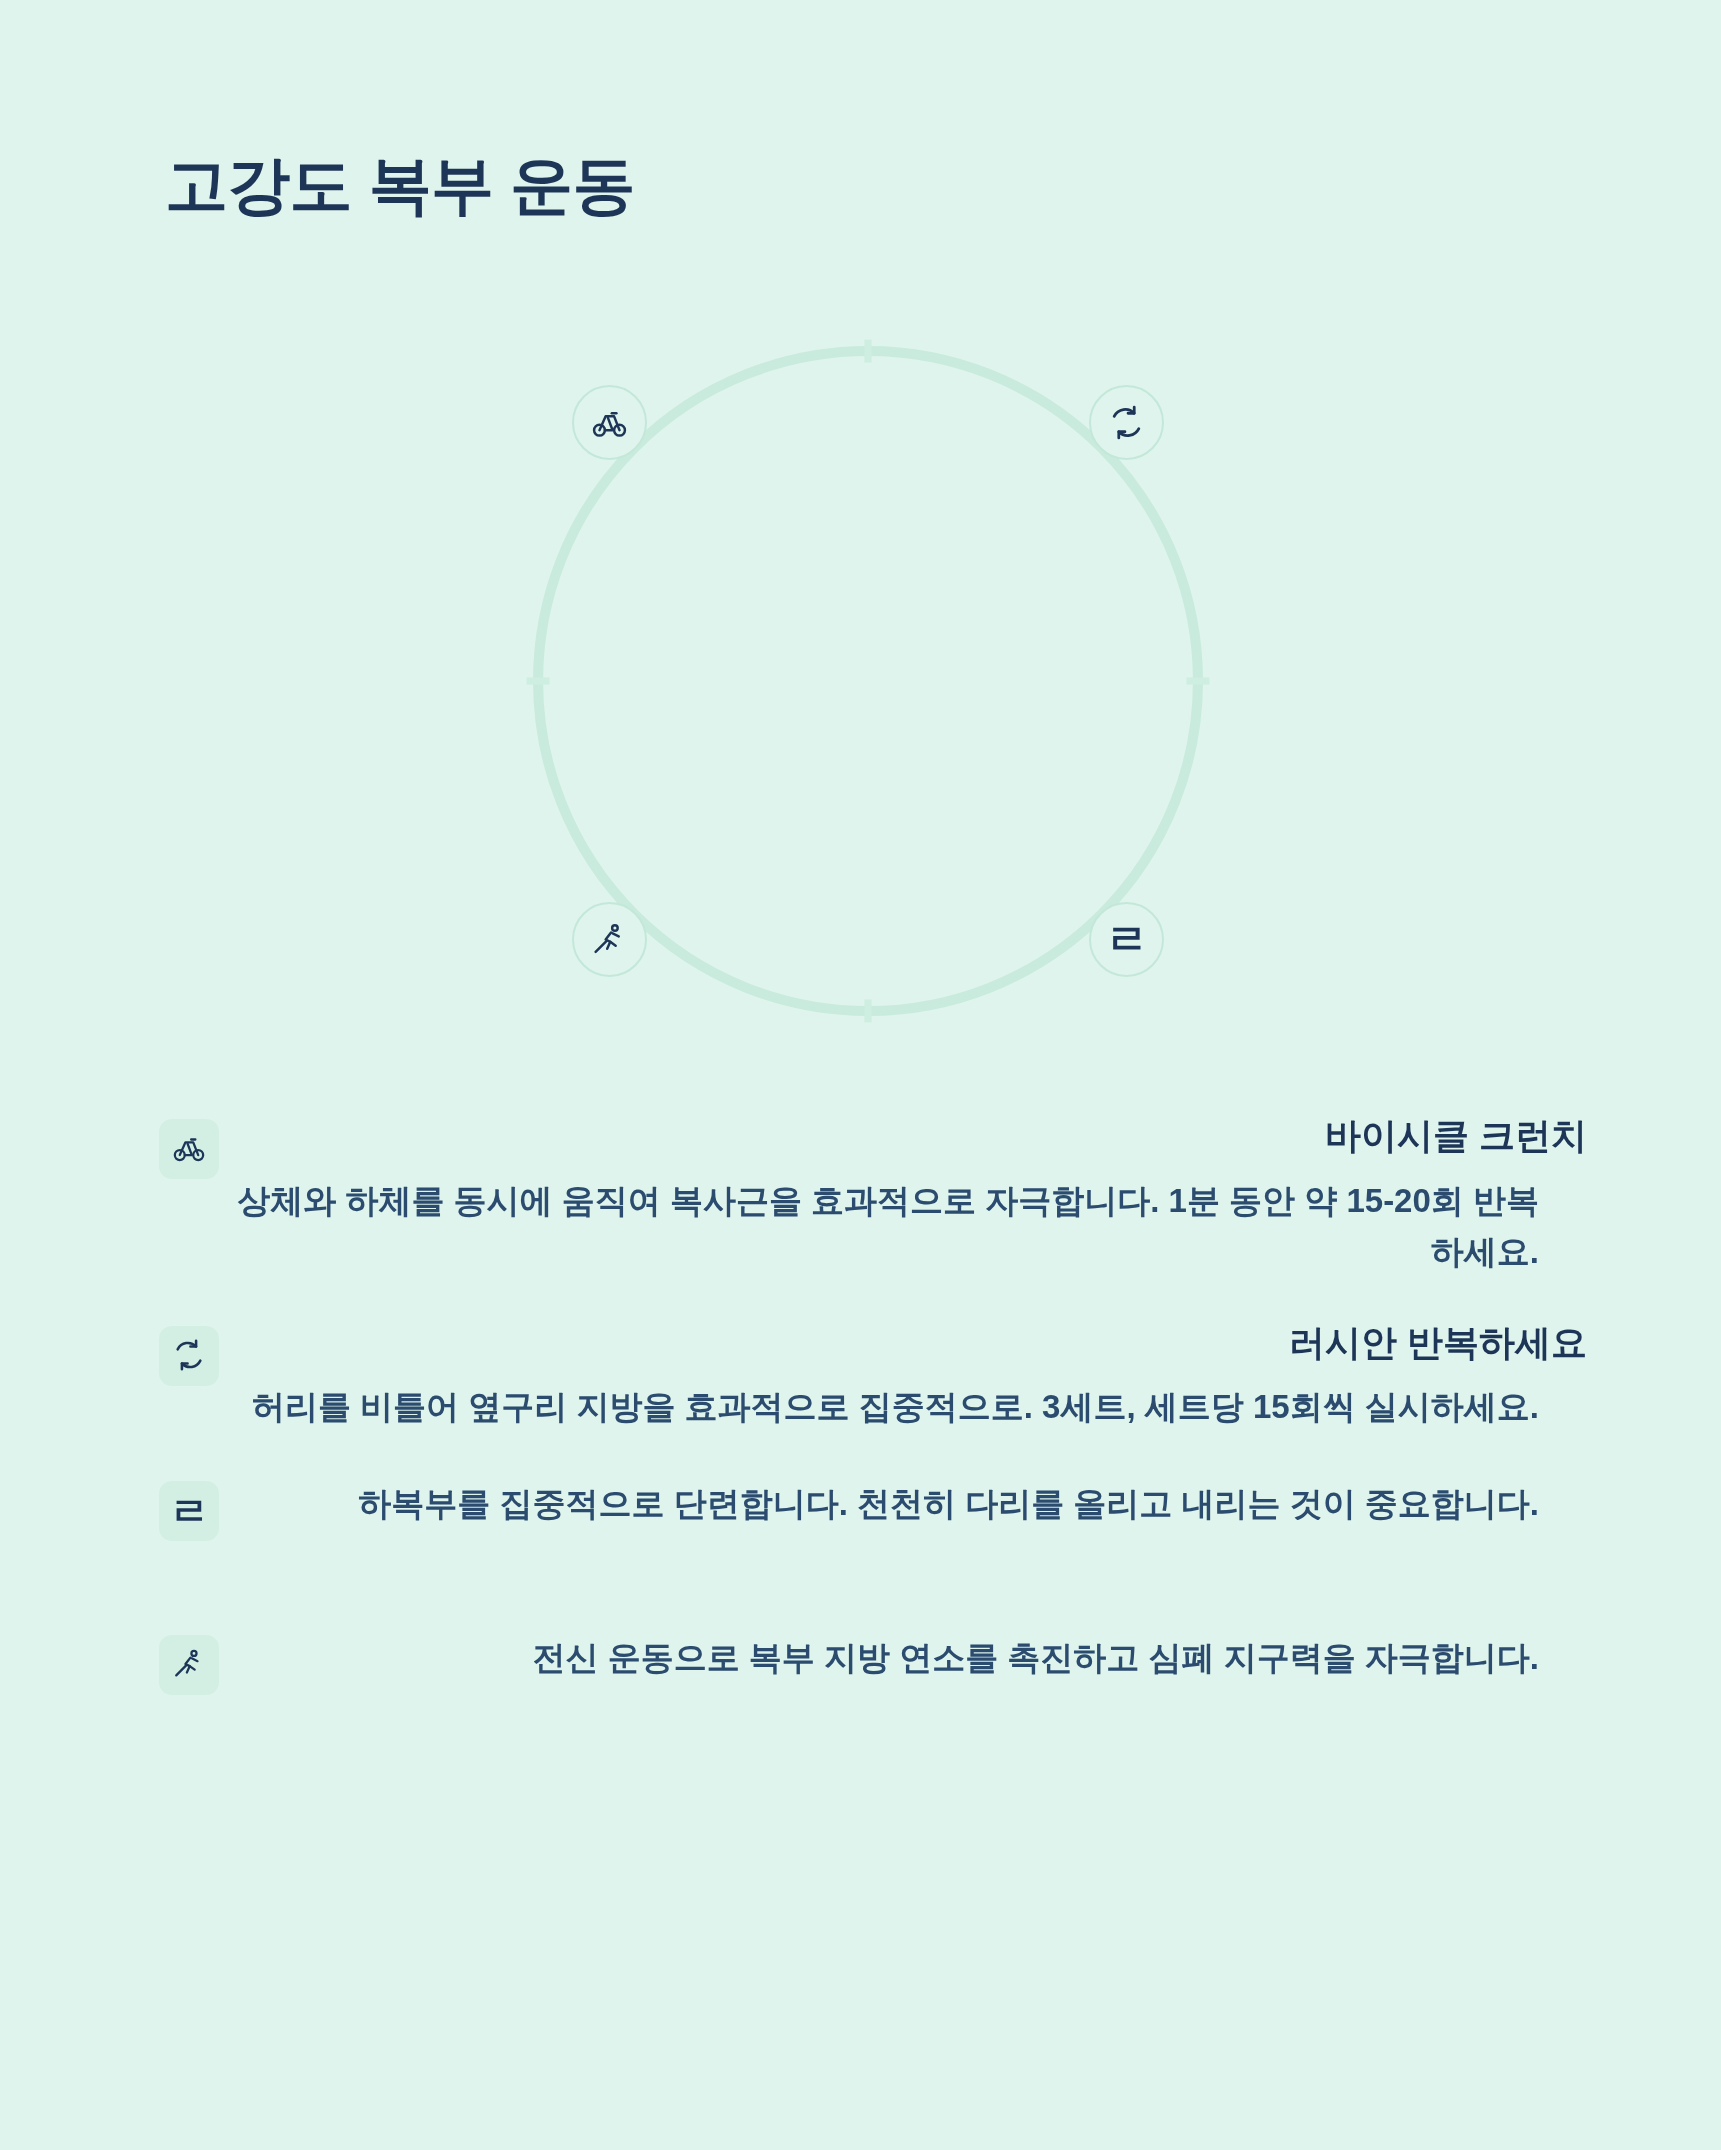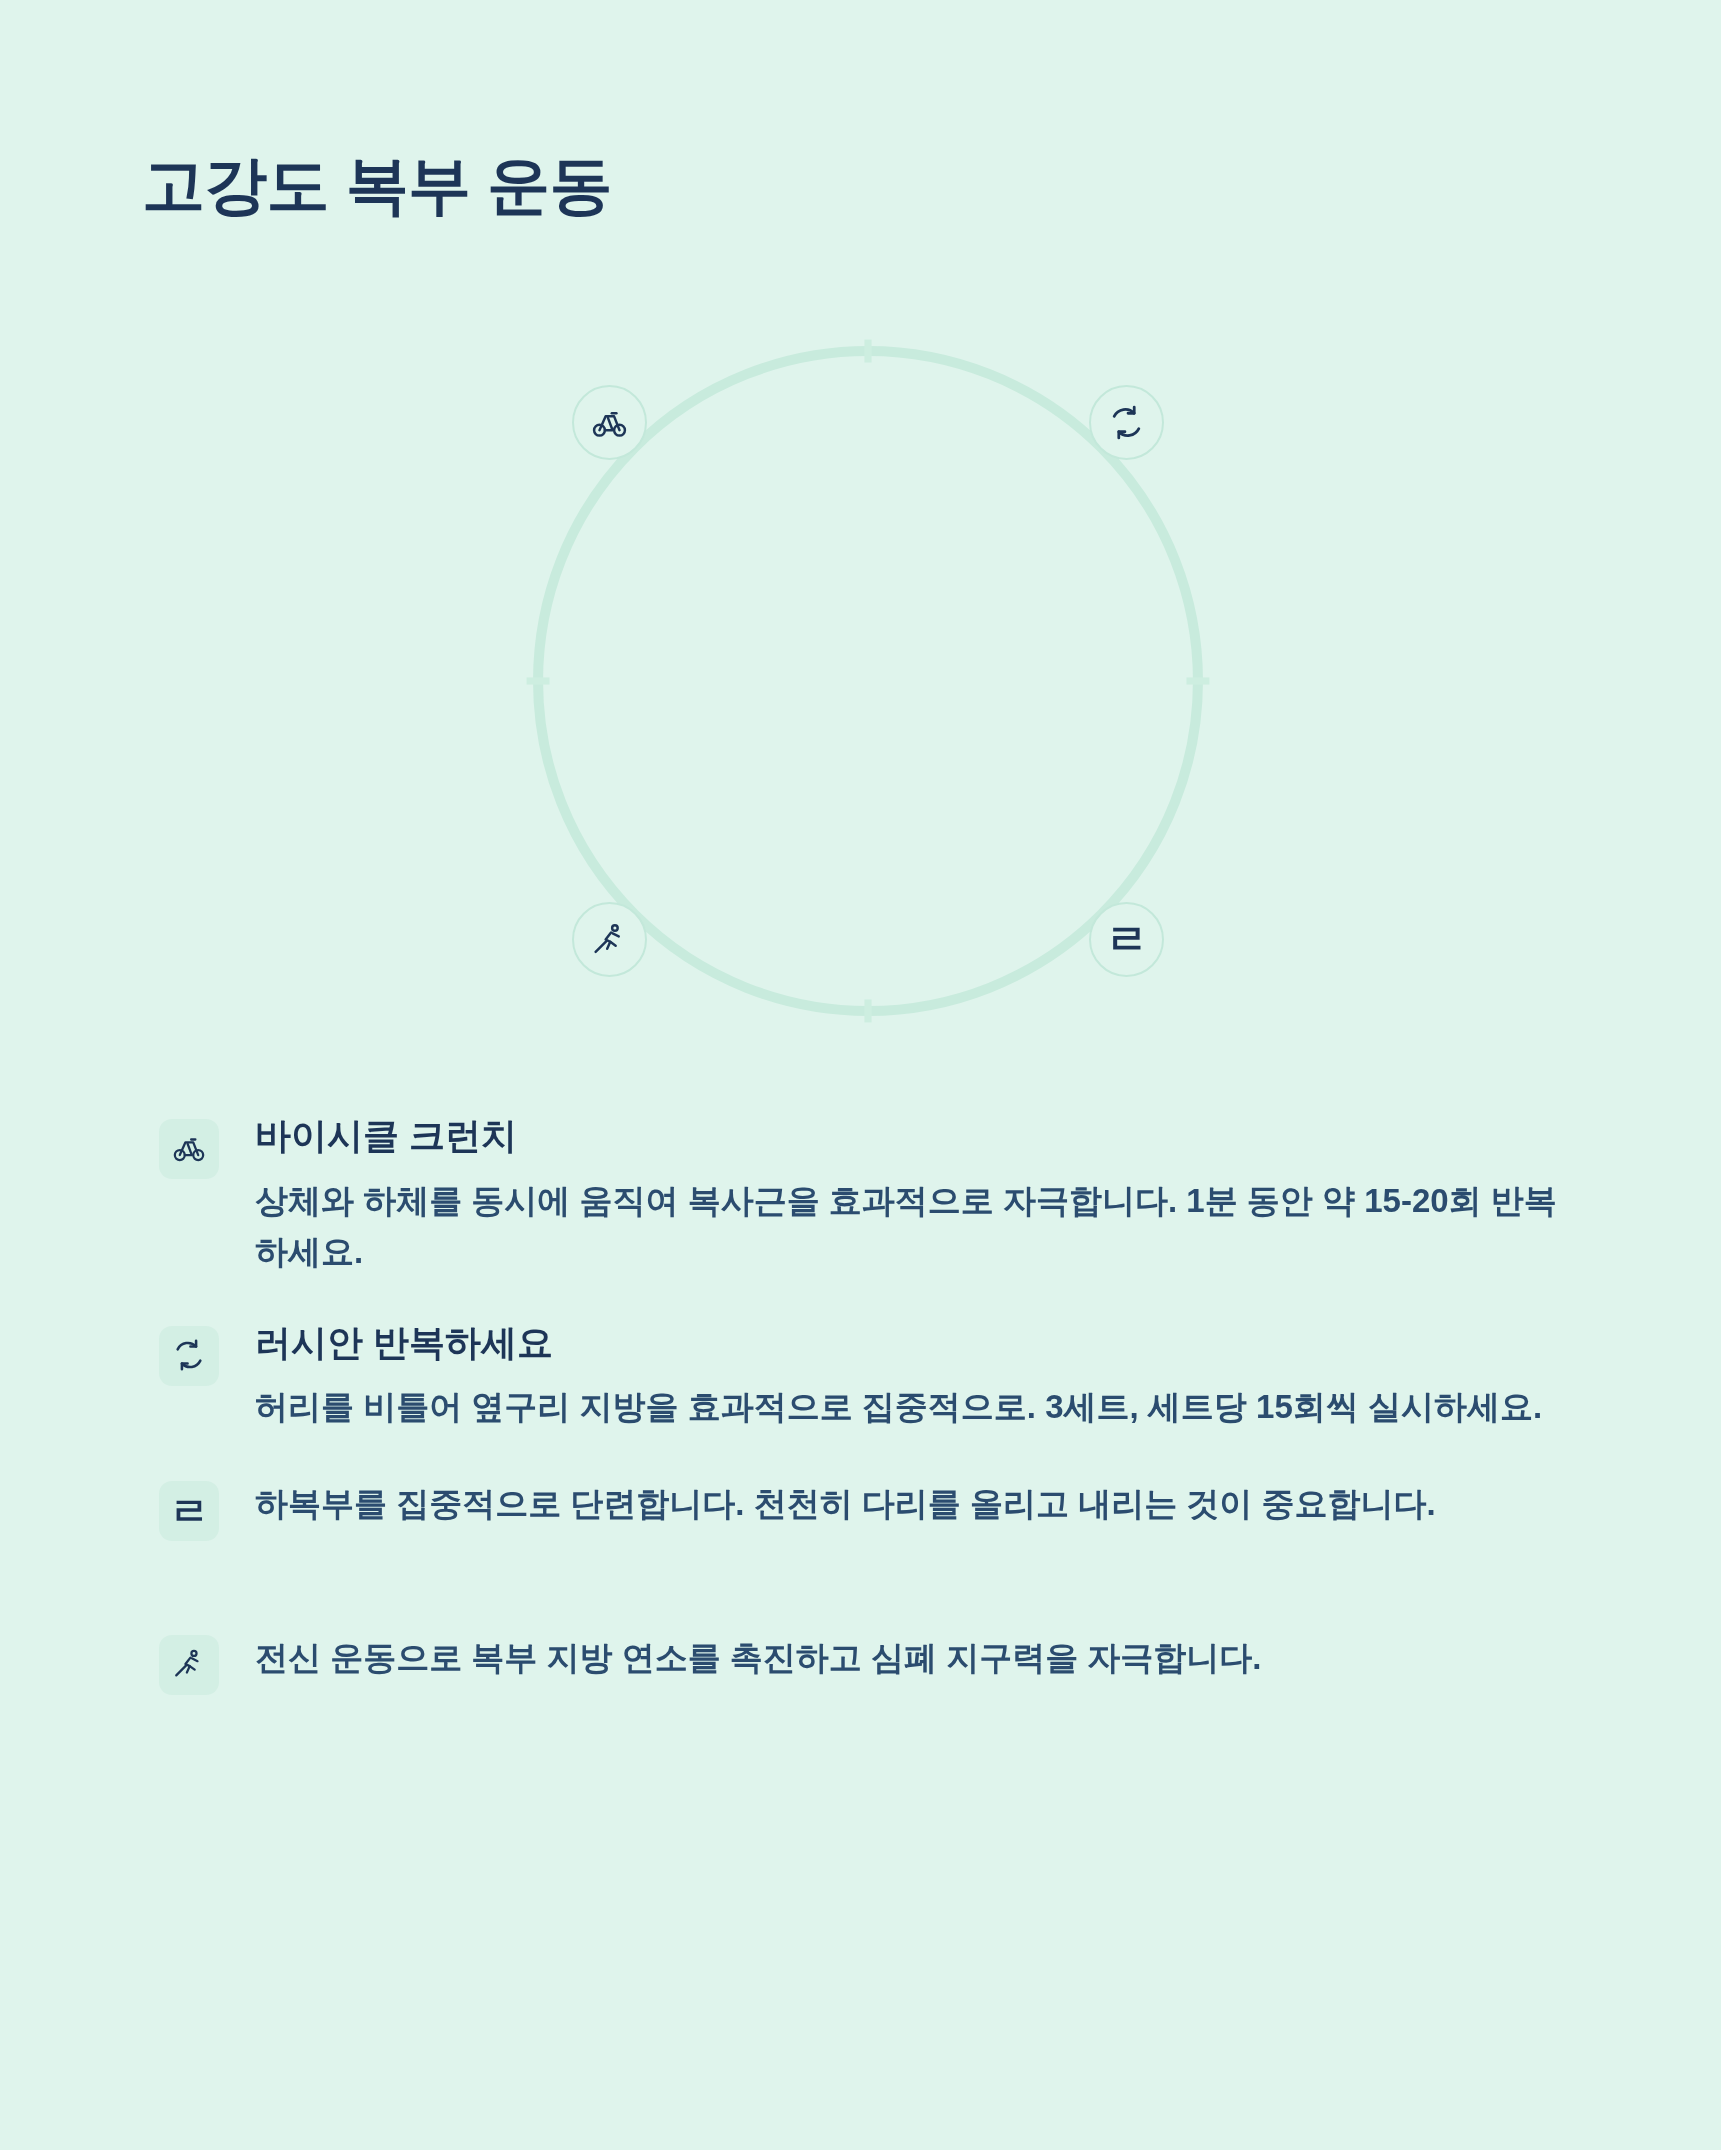--- a/index.html
+++ b/index.html
@@ -18,21 +18,21 @@
     position: relative;
     width: 1722px;
     height: 2151px;
     box-sizing: border-box;
     padding: 0 158px;
   }
 
   
   .title {
     position: absolute;
-    left: 142px;
+    left: 165px;
     top: 143px;
     font-size: 63px;
     font-weight: 800;
     letter-spacing: -0.7px;
     color: #1d3557;
     white-space: nowrap;
   }
 
   
   .diagram {
@@ -104,21 +104,22 @@
     width: 34px;
     height: 34px;
   }
   .item-icon .glyph {
     font-size: 40px;
     font-weight: 800;
     line-height: 1;
     color: #1d3557;
   }
   .item-body {
-    margin-left: 96px;
+    margin-left: 60px;
+    text-align: right;
   }
   .item-title {
     font-size: 36px;
     font-weight: 800;
     color: #1d3557;
     line-height: 1.1;
     margin: 4.3px 0 0 0;
   }
   .item-desc {
     font-size: 33px;

